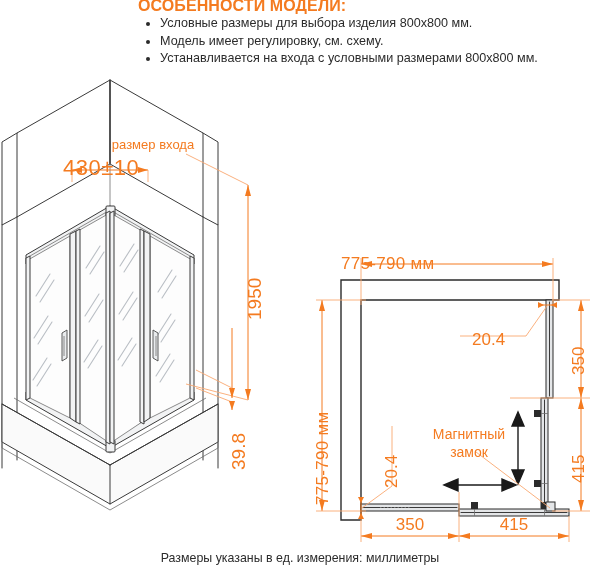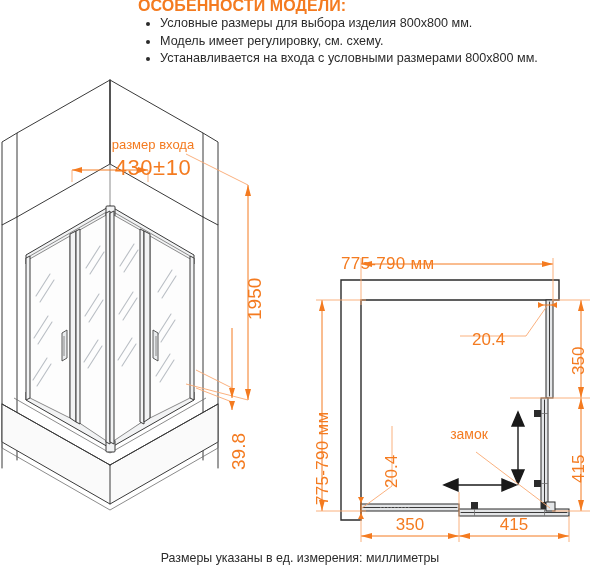--- a/index.html
+++ b/index.html
@@ -195,21 +195,21 @@
     <path class="dim" d="M232,258 L232,328"></path>
     <polygon class="dimfill" points="232,328 229,318 235,318"></polygon>
     <path class="dim-lead" d="M196,300 L232,318"></path>
     <path class="dim-lead" d="M196,318 L232,332"></path>
     <path class="dim" d="M232,332 L232,340"></path>
     <polygon class="dimfill" points="232,340 229,331 235,331"></polygon>
   </g>
 </svg>
 
 <div class="abs" style="left:63px;top:137px;width:180px;text-align:center;font-size:13px;color:#F47B20;">размер входа</div>
-<div class="abs" style="left:63px;top:155px;width:180px;text-align:center;font-size:22px;color:#F47B20;letter-spacing:.5px;">430±10</div>
+<div class="abs" style="left:63px;top:155px;width:180px;font-size:22px;color:#F47B20;letter-spacing:.5px;">430±10</div>
 
 <div class="abs" style="left:244px;top:320px;transform:rotate(-90deg);transform-origin:left top;font-size:19px;color:#F47B20;white-space:nowrap;">1950</div>
 <div class="abs" style="left:228px;top:470px;transform:rotate(-90deg);transform-origin:left top;font-size:19px;color:#F47B20;white-space:nowrap;">39.8</div>
 
 <svg id="plan-svg" width="300" height="320" viewBox="0 0 300 320">
 
   <g>
     <path class="plan-outline" d="M41,50 L259,50 L259,70 L61,70 L61,290 L41,290 Z"></path>
   </g>
 
@@ -317,20 +317,21 @@
 
 <div class="abs" style="left:341px;top:254px;width:220px;text-align:left;font-size:17px;color:#F47B20;letter-spacing:.3px;">775-790 мм</div>
 
 <div class="abs" style="left:313px;top:505px;transform:rotate(-90deg);transform-origin:left top;font-size:17px;color:#F47B20;white-space:nowrap;letter-spacing:.3px;">775-790 мм</div>
 
 <div class="abs" style="left:472px;top:330px;font-size:17px;color:#F47B20;">20.4</div>
 
 <div class="abs" style="left:382px;top:488px;transform:rotate(-90deg);transform-origin:left top;font-size:17px;color:#F47B20;white-space:nowrap;">20.4</div>
 
 <div class="abs" style="left:409px;top:425px;width:120px;text-align:center;font-size:14px;color:#F47B20;line-height:18px;">
+  <div>Магнитный</div>
   <div>замок</div>
 </div>
 
 <div class="abs" style="left:569px;top:375px;transform:rotate(-90deg);transform-origin:left top;font-size:17px;color:#F47B20;white-space:nowrap;">350</div>
 
 <div class="abs" style="left:569px;top:483px;transform:rotate(-90deg);transform-origin:left top;font-size:17px;color:#F47B20;white-space:nowrap;">415</div>
 
 <div class="abs" style="left:361px;top:515px;width:98px;text-align:center;font-size:17px;color:#F47B20;">350</div>
 
 <div class="abs" style="left:459px;top:515px;width:110px;text-align:center;font-size:17px;color:#F47B20;">415</div>

